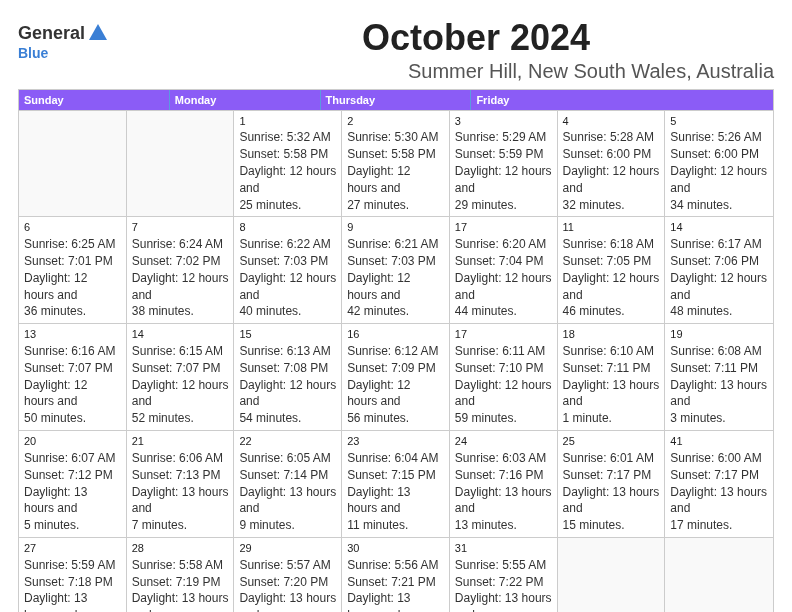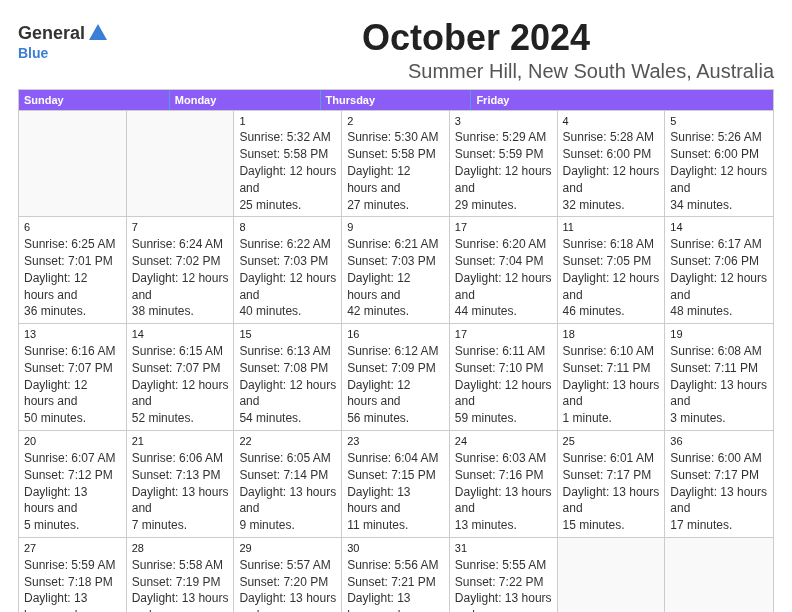--- a/index.html
+++ b/index.html
@@ -164,21 +164,21 @@
           <div class="cal-cell"><span class="day-num">18</span><span class="cell-text">Sunrise: 6:10 AM<br>Sunset: 7:11 PM<br>Daylight: 13 hours and<br>1 minute.</span></div>
           <div class="cal-cell"><span class="day-num">19</span><span class="cell-text">Sunrise: 6:08 AM<br>Sunset: 7:11 PM<br>Daylight: 13 hours and<br>3 minutes.</span></div>
         </div>
         <div class="cal-row">
           <div class="cal-cell"><span class="day-num">20</span><span class="cell-text">Sunrise: 6:07 AM<br>Sunset: 7:12 PM<br>Daylight: 13 hours and<br>5 minutes.</span></div>
           <div class="cal-cell"><span class="day-num">21</span><span class="cell-text">Sunrise: 6:06 AM<br>Sunset: 7:13 PM<br>Daylight: 13 hours and<br>7 minutes.</span></div>
           <div class="cal-cell"><span class="day-num">22</span><span class="cell-text">Sunrise: 6:05 AM<br>Sunset: 7:14 PM<br>Daylight: 13 hours and<br>9 minutes.</span></div>
           <div class="cal-cell"><span class="day-num">23</span><span class="cell-text">Sunrise: 6:04 AM<br>Sunset: 7:15 PM<br>Daylight: 13 hours and<br>11 minutes.</span></div>
           <div class="cal-cell"><span class="day-num">24</span><span class="cell-text">Sunrise: 6:03 AM<br>Sunset: 7:16 PM<br>Daylight: 13 hours and<br>13 minutes.</span></div>
           <div class="cal-cell"><span class="day-num">25</span><span class="cell-text">Sunrise: 6:01 AM<br>Sunset: 7:17 PM<br>Daylight: 13 hours and<br>15 minutes.</span></div>
-          <div class="cal-cell"><span class="day-num">36</span><span class="cell-text">Sunrise: 6:00 AM<br>Sunset: 7:17 PM<br>Daylight: 13 hours and<br>17 minutes.</span></div>
+          <div class="cal-cell"><span class="day-num">41</span><span class="cell-text">Sunrise: 6:00 AM<br>Sunset: 7:17 PM<br>Daylight: 13 hours and<br>17 minutes.</span></div>
         </div>
         <div class="cal-row">
           <div class="cal-cell"><span class="day-num">27</span><span class="cell-text">Sunrise: 5:59 AM<br>Sunset: 7:18 PM<br>Daylight: 13 hours and<br>18 minutes.</span></div>
           <div class="cal-cell"><span class="day-num">28</span><span class="cell-text">Sunrise: 5:58 AM<br>Sunset: 7:19 PM<br>Daylight: 13 hours and<br>20 minutes.</span></div>
           <div class="cal-cell"><span class="day-num">29</span><span class="cell-text">Sunrise: 5:57 AM<br>Sunset: 7:20 PM<br>Daylight: 13 hours and<br>22 minutes.</span></div>
           <div class="cal-cell"><span class="day-num">30</span><span class="cell-text">Sunrise: 5:56 AM<br>Sunset: 7:21 PM<br>Daylight: 13 hours and<br>24 minutes.</span></div>
           <div class="cal-cell"><span class="day-num">31</span><span class="cell-text">Sunrise: 5:55 AM<br>Sunset: 7:22 PM<br>Daylight: 13 hours and<br>26 minutes.</span></div>
           <div class="cal-cell empty"></div>
           <div class="cal-cell empty"></div>
         </div>

